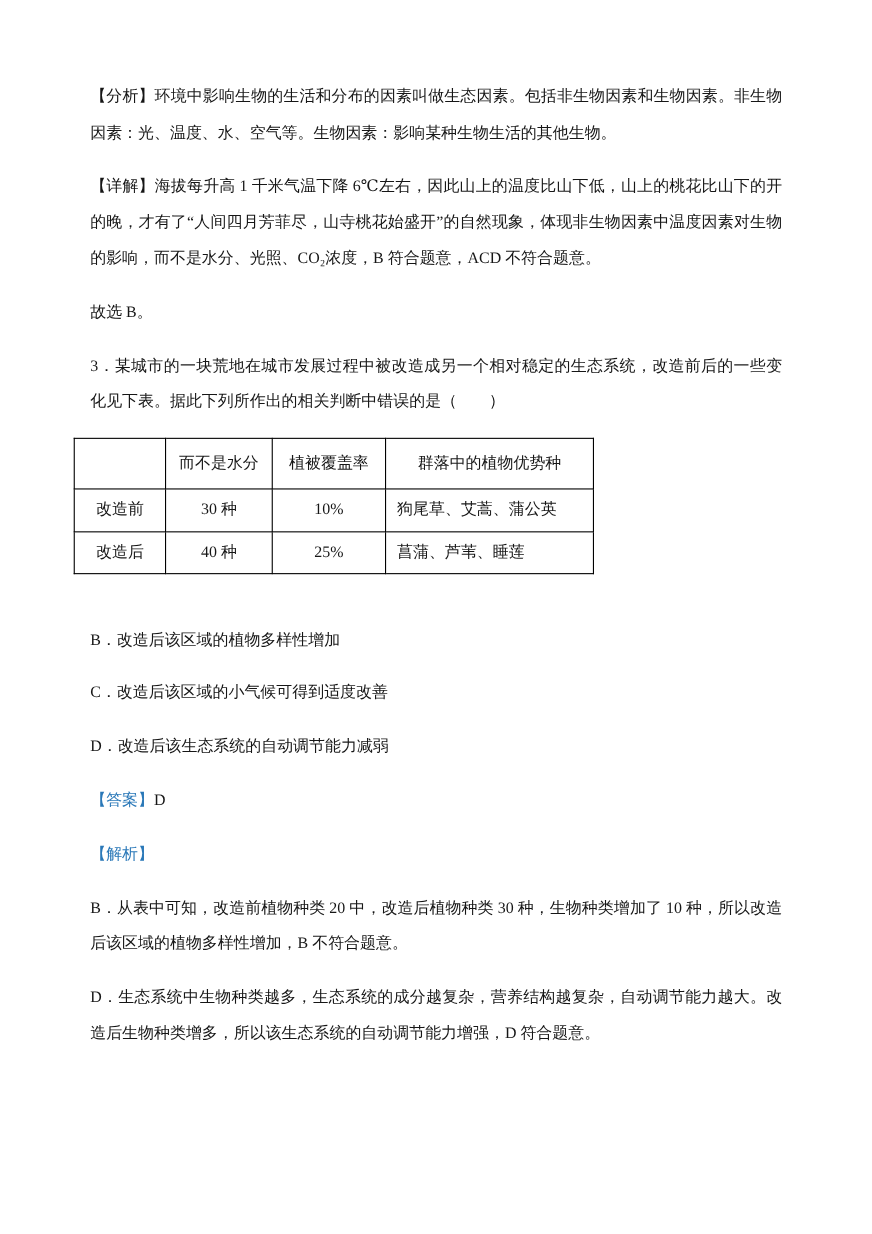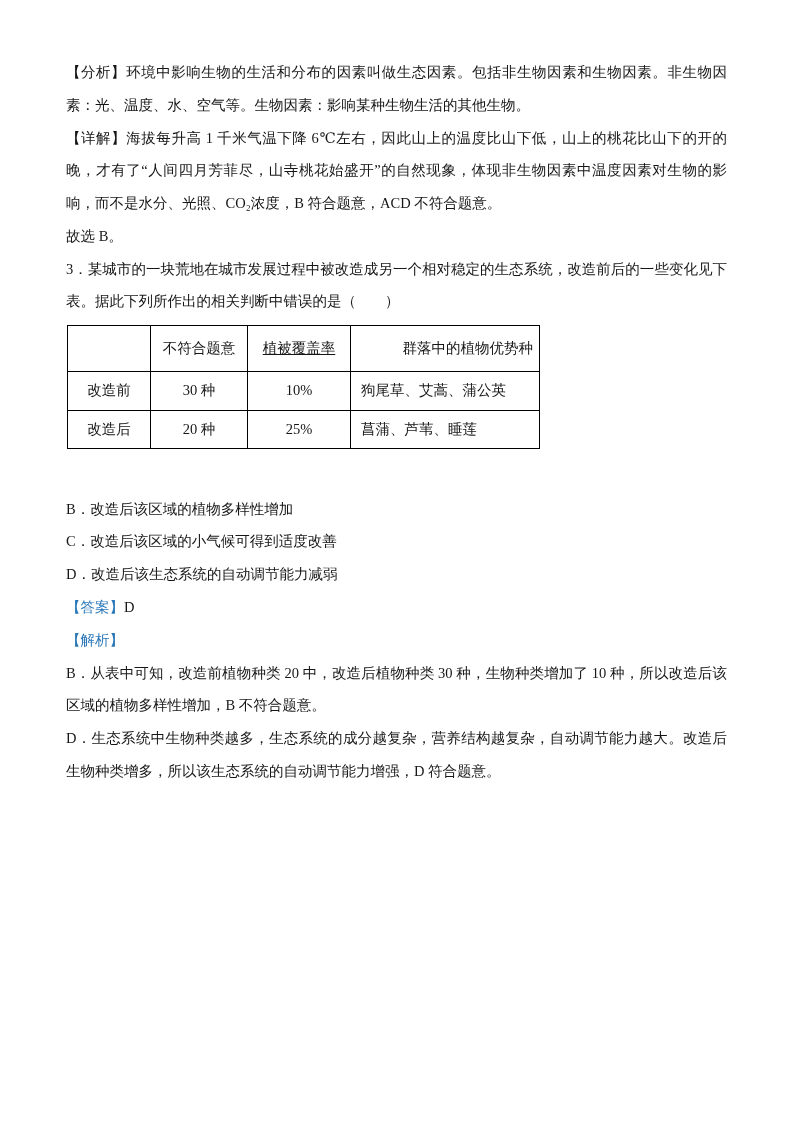--- a/index.html
+++ b/index.html
@@ -15,72 +15,72 @@
     margin:0 auto;
     box-sizing:border-box;
     background:var(--page-bg);
     color:var(--text);
     padding:56px 66px 40px 66px;
     font-family:"Liberation Serif","DejaVu Serif",serif;
     font-size:14.5px;
     line-height:2.26;
     text-align:justify;
   }
-  .para{margin:0;}
+  .para{margin:16px;}
   .accent{color:var(--accent);}
   .qtable{
     border-collapse:collapse;
     margin:7px 0 44px 1px;
     text-align:center;
     line-height:1.6;
     font-size:14.5px;
   }
   .qtable th,.qtable td{
     border:1px solid var(--border);
     font-weight:normal;
     padding:7px 6px;
     vertical-align:middle;
   }
   .qtable th{padding-top:11px;padding-bottom:11px;}
   .c0{width:70px;}
   .c1{width:84px;}
-  .c2{width:90px;text-decoration:underline;}
-  .c3{width:176px;text-align:right;}
+  .c2{width:90px;}
+  .c3{width:176px;}
   .qtable td.left{text-align:left;padding-left:10px;}
 </style>
 </head>
 <body>
 
 <div class="page">
 
   <p class="para"><span>【分析】</span><span>环境中影响生物的生活和分布的因素叫做生态因素。包括非生物因素和生物因素。非生物因素：光、温度、水、空气等。生物因素：影响某种生物生活的其他生物。</span></p>
 
   <p class="para"><span>【详解】</span><span>海拔每升高 1 千米气温下降 6℃左右，因此山上的温度比山下低，山上的桃花比山下的开的晚，才有了“人间四月芳菲尽，山寺桃花始盛开”的自然现象，体现非生物因素中温度因素对生物的影响，而不是水分、光照、CO₂浓度，B 符合题意，ACD 不符合题意。</span></p>
 
   <p class="para">故选 B。</p>
 
   <p class="para">3．某城市的一块荒地在城市发展过程中被改造成另一个相对稳定的生态系统，改造前后的一些变化见下表。据此下列所作出的相关判断中错误的是（　　）</p>
 
   <table class="qtable">
     <tbody>
         <tr>
       <th class="c0"></th>
-      <th class="c1">不符合题意</th>
+      <th class="c1">而不是水分</th>
       <th class="c2">植被覆盖率</th>
       <th class="c3">群落中的植物优势种</th>
     </tr>
     <tr>
       <td>改造前</td>
       <td>30 种</td>
       <td>10%</td>
       <td class="left">狗尾草、艾蒿、蒲公英</td>
     </tr>
     <tr>
       <td>改造后</td>
-      <td>20 种</td>
+      <td>40 种</td>
       <td>25%</td>
       <td class="left">菖蒲、芦苇、睡莲</td>
     </tr>
   </tbody>
     </table>
 
   <p class="para">B．改造后该区域的植物多样性增加</p>
   <p class="para">C．改造后该区域的小气候可得到适度改善</p>
   <p class="para">D．改造后该生态系统的自动调节能力减弱</p>
 

